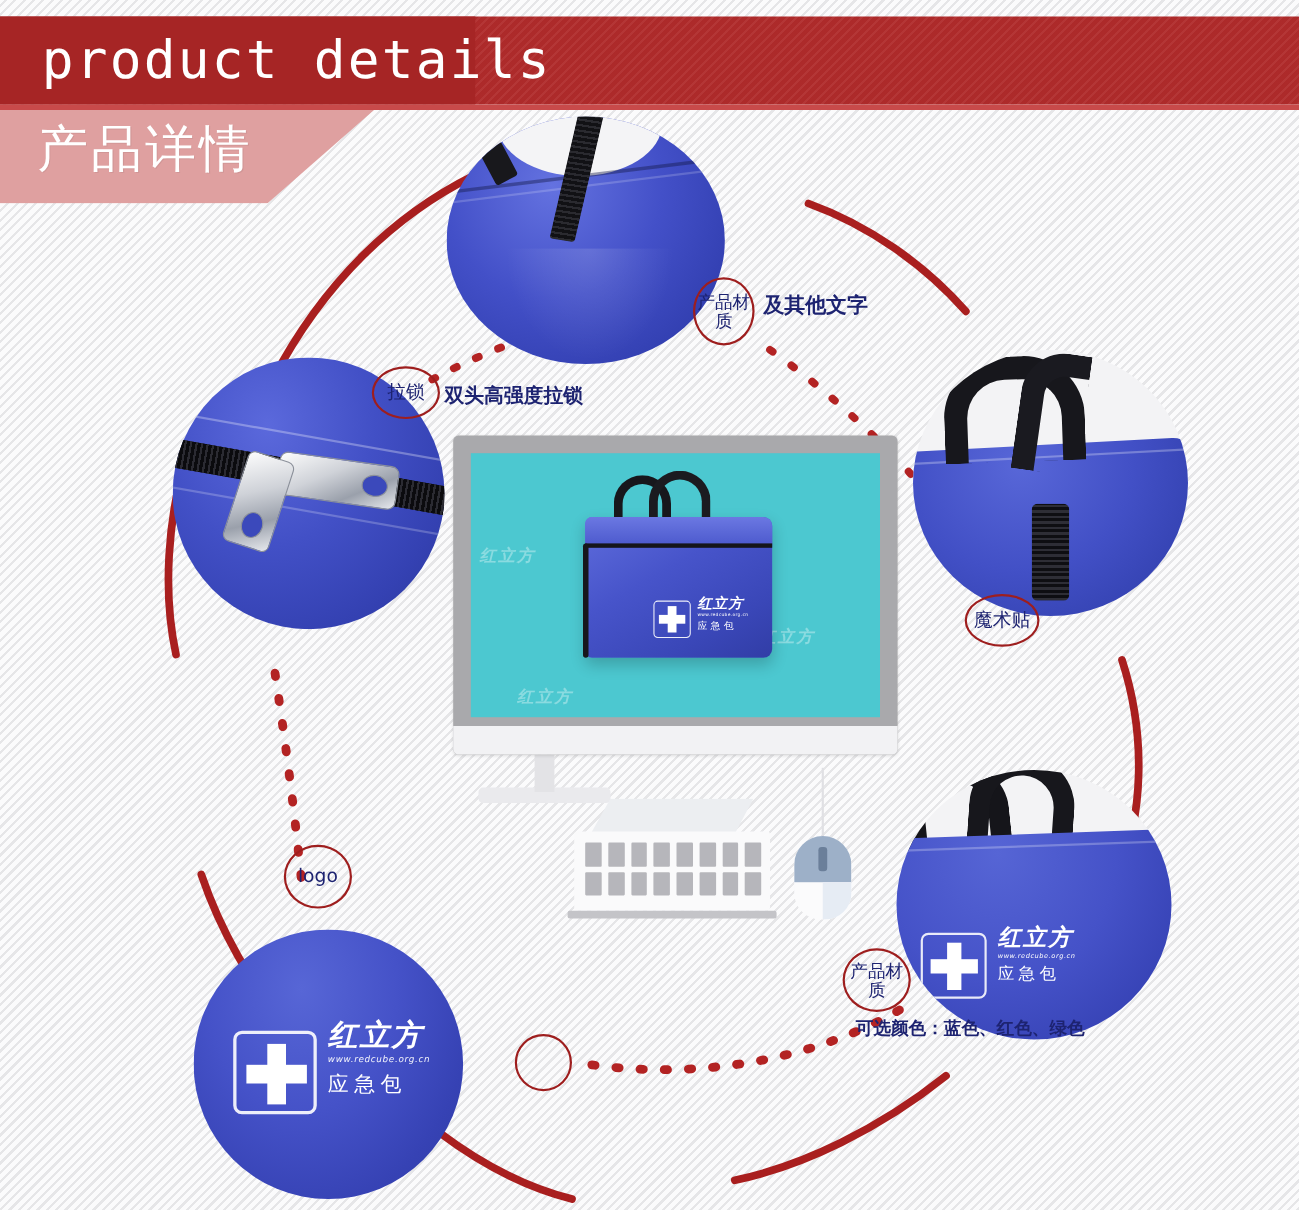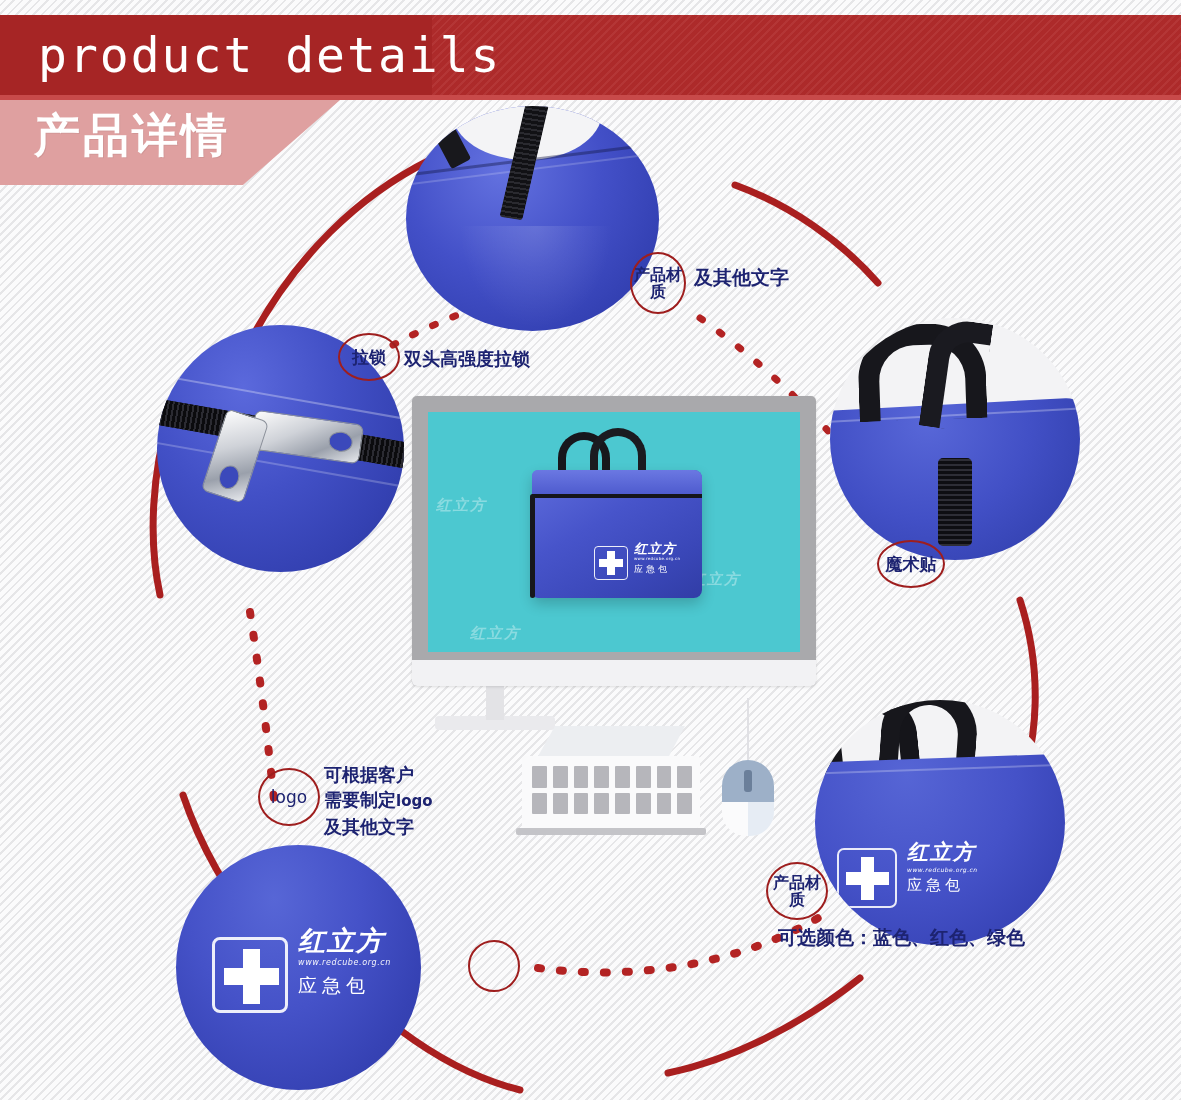--- a/index.html
+++ b/index.html
@@ -46,21 +46,21 @@
   }
   .hdr-en{
     position:absolute; left:38px; top:24px;
     font-size:48px; line-height:62px; letter-spacing:2px;
     color:#ffffff; font-weight:400; font-family:"DejaVu Sans Mono","Liberation Mono",monospace;
     white-space:nowrap;
   }
   .hdr-cn{
     position:absolute; left:34px; top:100px;
     font-size:46px; line-height:70px; letter-spacing:3px;
-    color:#ffffff; font-weight:700; white-space:nowrap;
+    color:#ffffff; font-weight:400; white-space:nowrap;
     text-shadow:1px 1px 0 rgba(0,0,0,.06);
   }
 
   
   .svg-layer{ position:absolute; left:0; top:0; width:1181px; height:1100px; pointer-events:none; }
 
   
   .bubble{ position:absolute; border-radius:50%; overflow:hidden; }
 
   
@@ -210,39 +210,39 @@
     background:#fbfbfc; border-radius:26px 26px 24px 24px; overflow:hidden; }
   .mouse-top{ position:absolute; left:0; top:0; width:52px; height:42px; background:#9db0c8; }
   .mouse-rt{ position:absolute; left:26px; top:42px; width:26px; height:34px; background:#e6ecf4; }
   .mouse-wheel{ position:absolute; left:22px; top:10px; width:8px; height:22px;
     background:#6b7f9a; border-radius:3px; }
   .mouse-cord{ position:absolute; left:747px; top:698px; width:2px; height:62px; background:#e0e0e4; }
 
   
   .pill{ position:absolute; border:2.5px solid #9e1e1e; border-radius:50%;
     display:flex; align-items:center; justify-content:center;
-    color:#1d2371; font-weight:700; text-align:center; line-height:1.08;
+    color:#1d2371; font-weight:400; text-align:center; line-height:1.08;
     background:transparent; }
   .cap{ position:absolute; color:#1d2371; font-weight:700; white-space:nowrap; }
 
   .pill-zip{ left:338px; top:333px; width:62px; height:48px; font-size:17px; }
   .cap-zip{ left:404px; top:347px; font-size:18px; }
 
   .pill-mat{ left:630px; top:252px; width:56px; height:62px; font-size:16px; }
   .cap-mat{ left:694px; top:265px; font-size:19px; }
 
   .pill-vel{ left:877px; top:540px; width:68px; height:48px; font-size:17px; }
 
   .pill-logo{ left:258px; top:768px; width:62px; height:58px; font-size:17px;
     font-style:normal; font-weight:400; }
   .cap-logo{ left:324px; top:762px; font-size:18px; line-height:25px; }
   .cap-logo .sm{ font-size:15px; font-weight:700; }
 
   .pill-col{ left:766px; top:862px; width:62px; height:58px; font-size:16px; }
-  .cap-col{ left:778px; top:925px; font-size:19px; }
+  .cap-col{ left:778px; top:925px; font-size:16px; }
 
   .small-ring{ position:absolute; left:468px; top:940px; width:52px; height:52px;
     border:2.5px solid #9e1e1e; border-radius:50%; }
 </style>
 </head>
 <body>
 
 <div id="page">
 
   <div class="hdr">
@@ -390,22 +390,17 @@
 
   <div class="pill pill-zip">拉锁</div>
   <div class="cap cap-zip">双头高强度拉锁</div>
 
   <div class="pill pill-mat">产品材质</div>
   <div class="cap cap-mat">及其他文字</div>
 
   <div class="pill pill-vel">魔术贴</div>
 
   <div class="pill pill-logo">logo</div>
-  <div class="cap cap-logo">
-    <div>可根据客户</div>
-    <div><span>需要制定</span><span class="sm">logo</span></div>
-    <div>及其他文字</div>
-  </div>
 
   <div class="pill pill-col">产品材质</div>
   <div class="cap cap-col">可选颜色：蓝色、红色、绿色</div>
 
 </div>
 
 </body></html>

